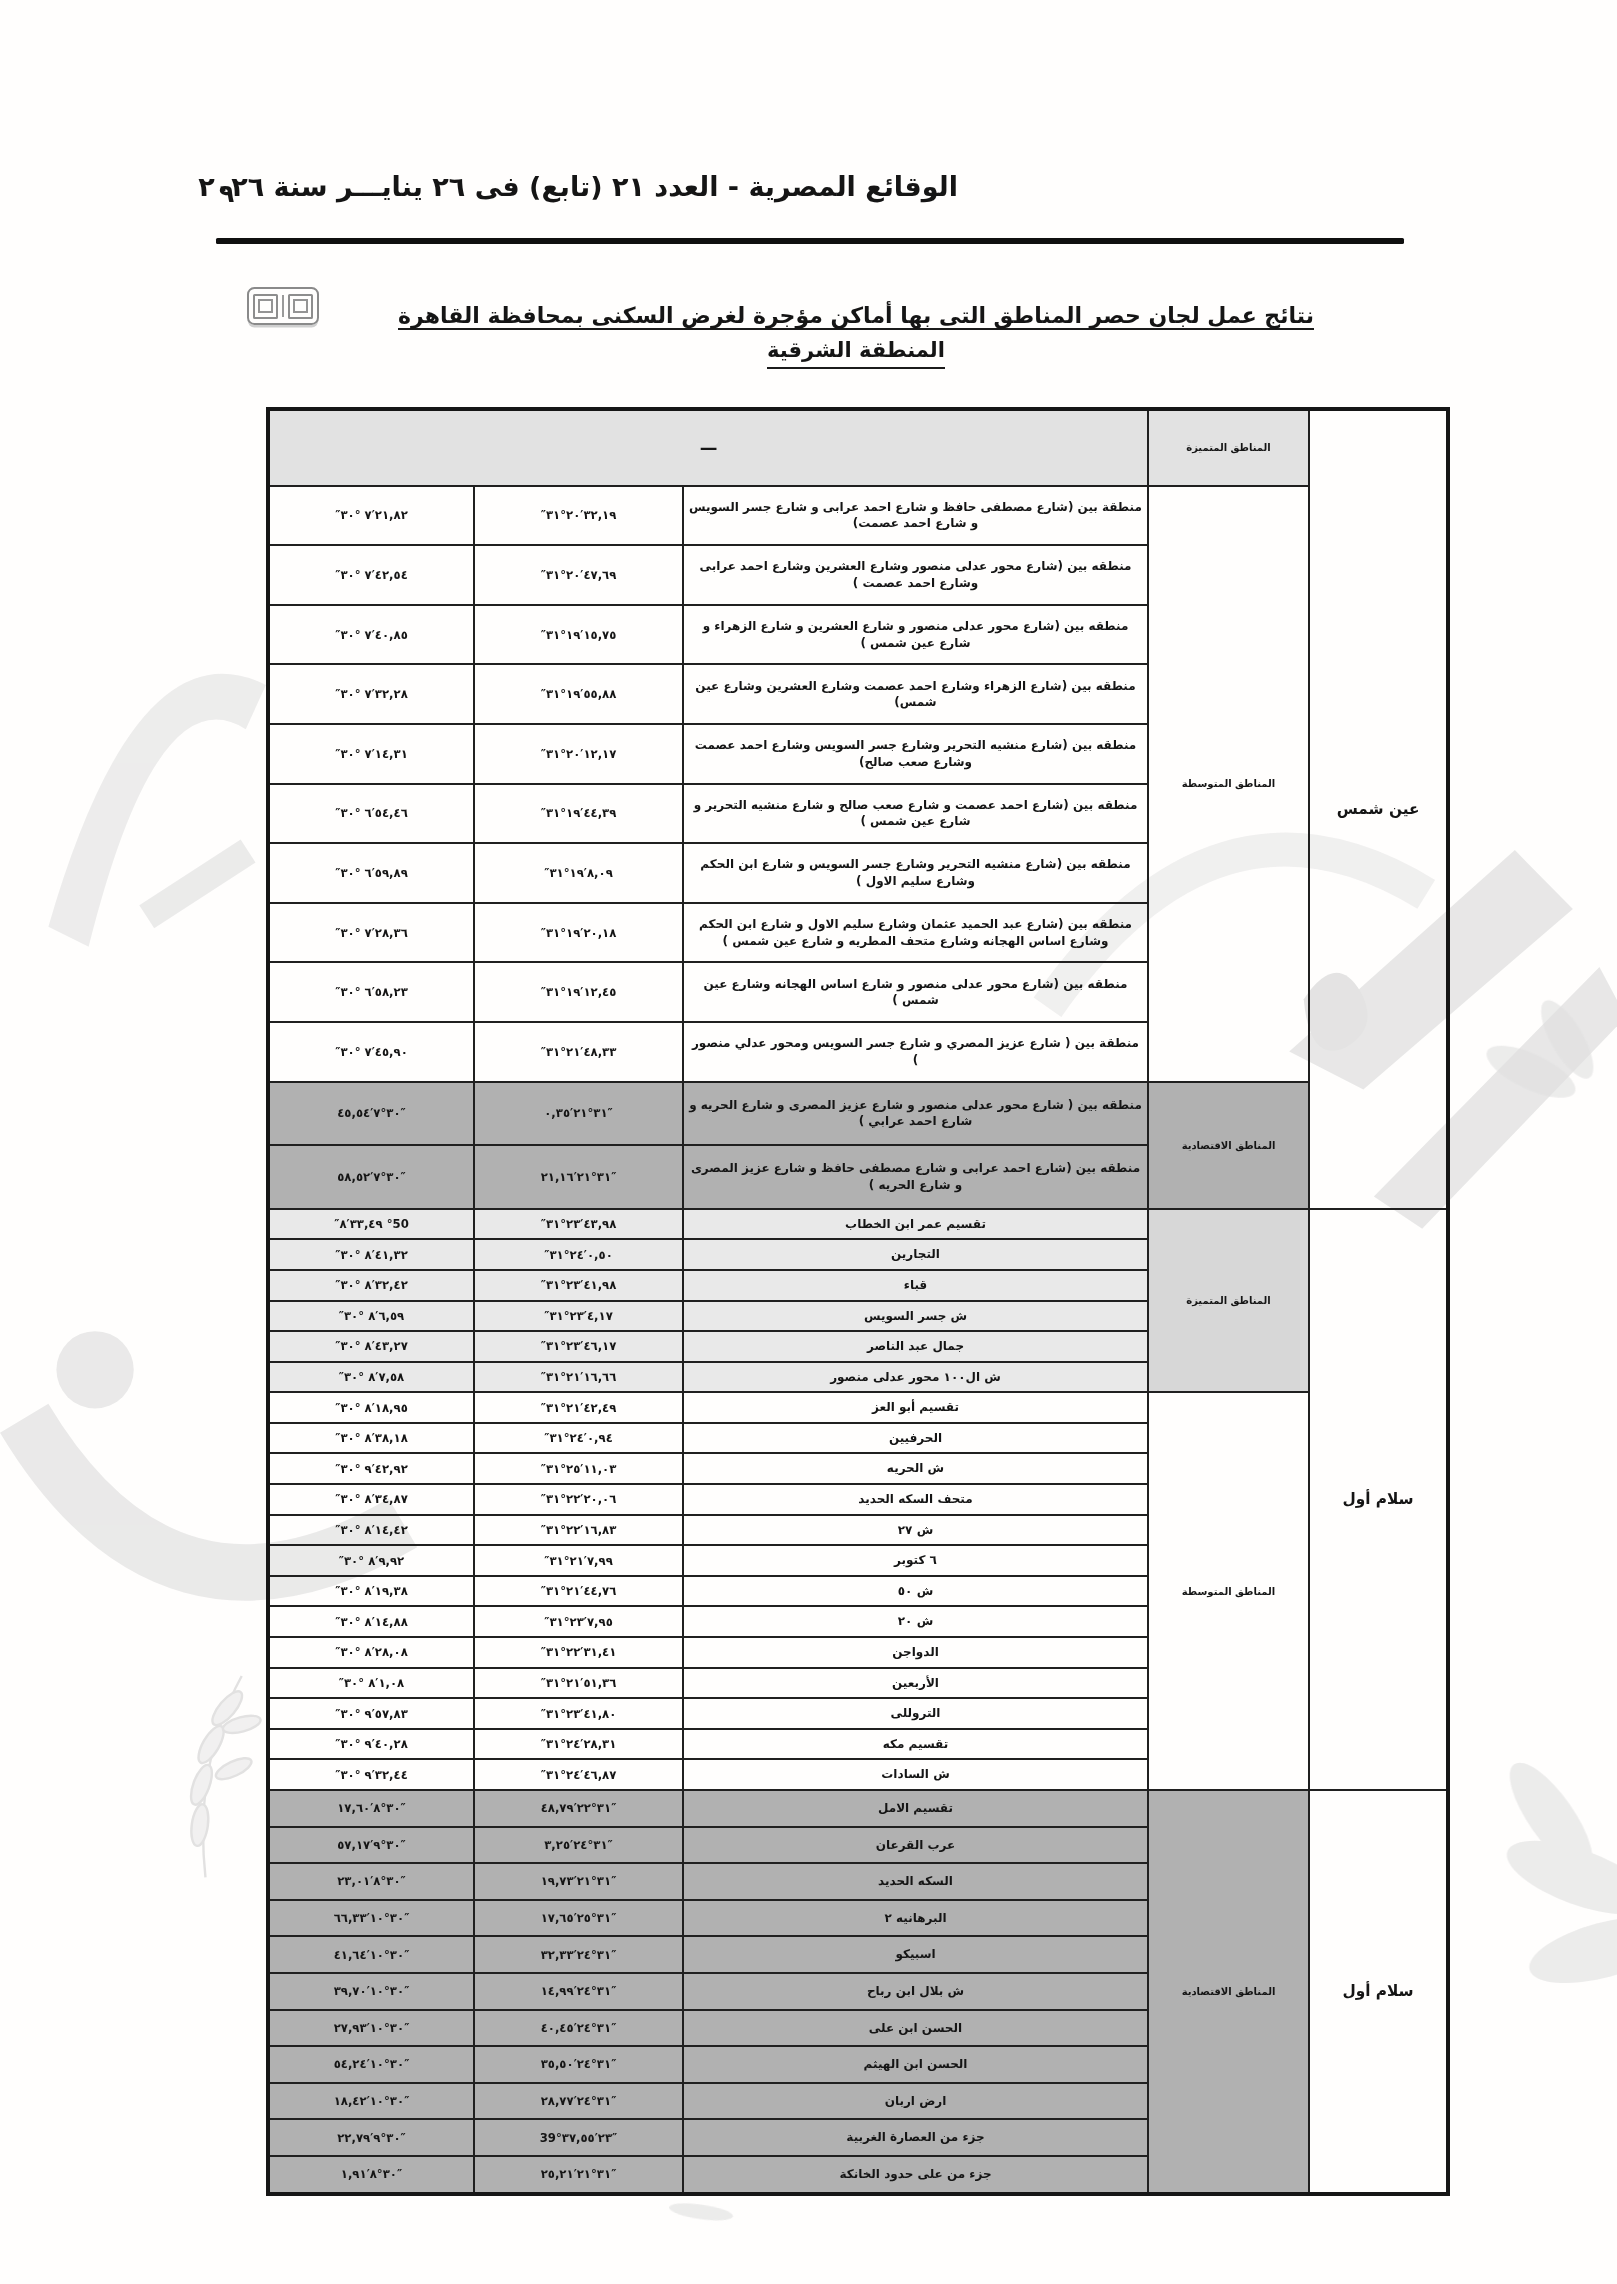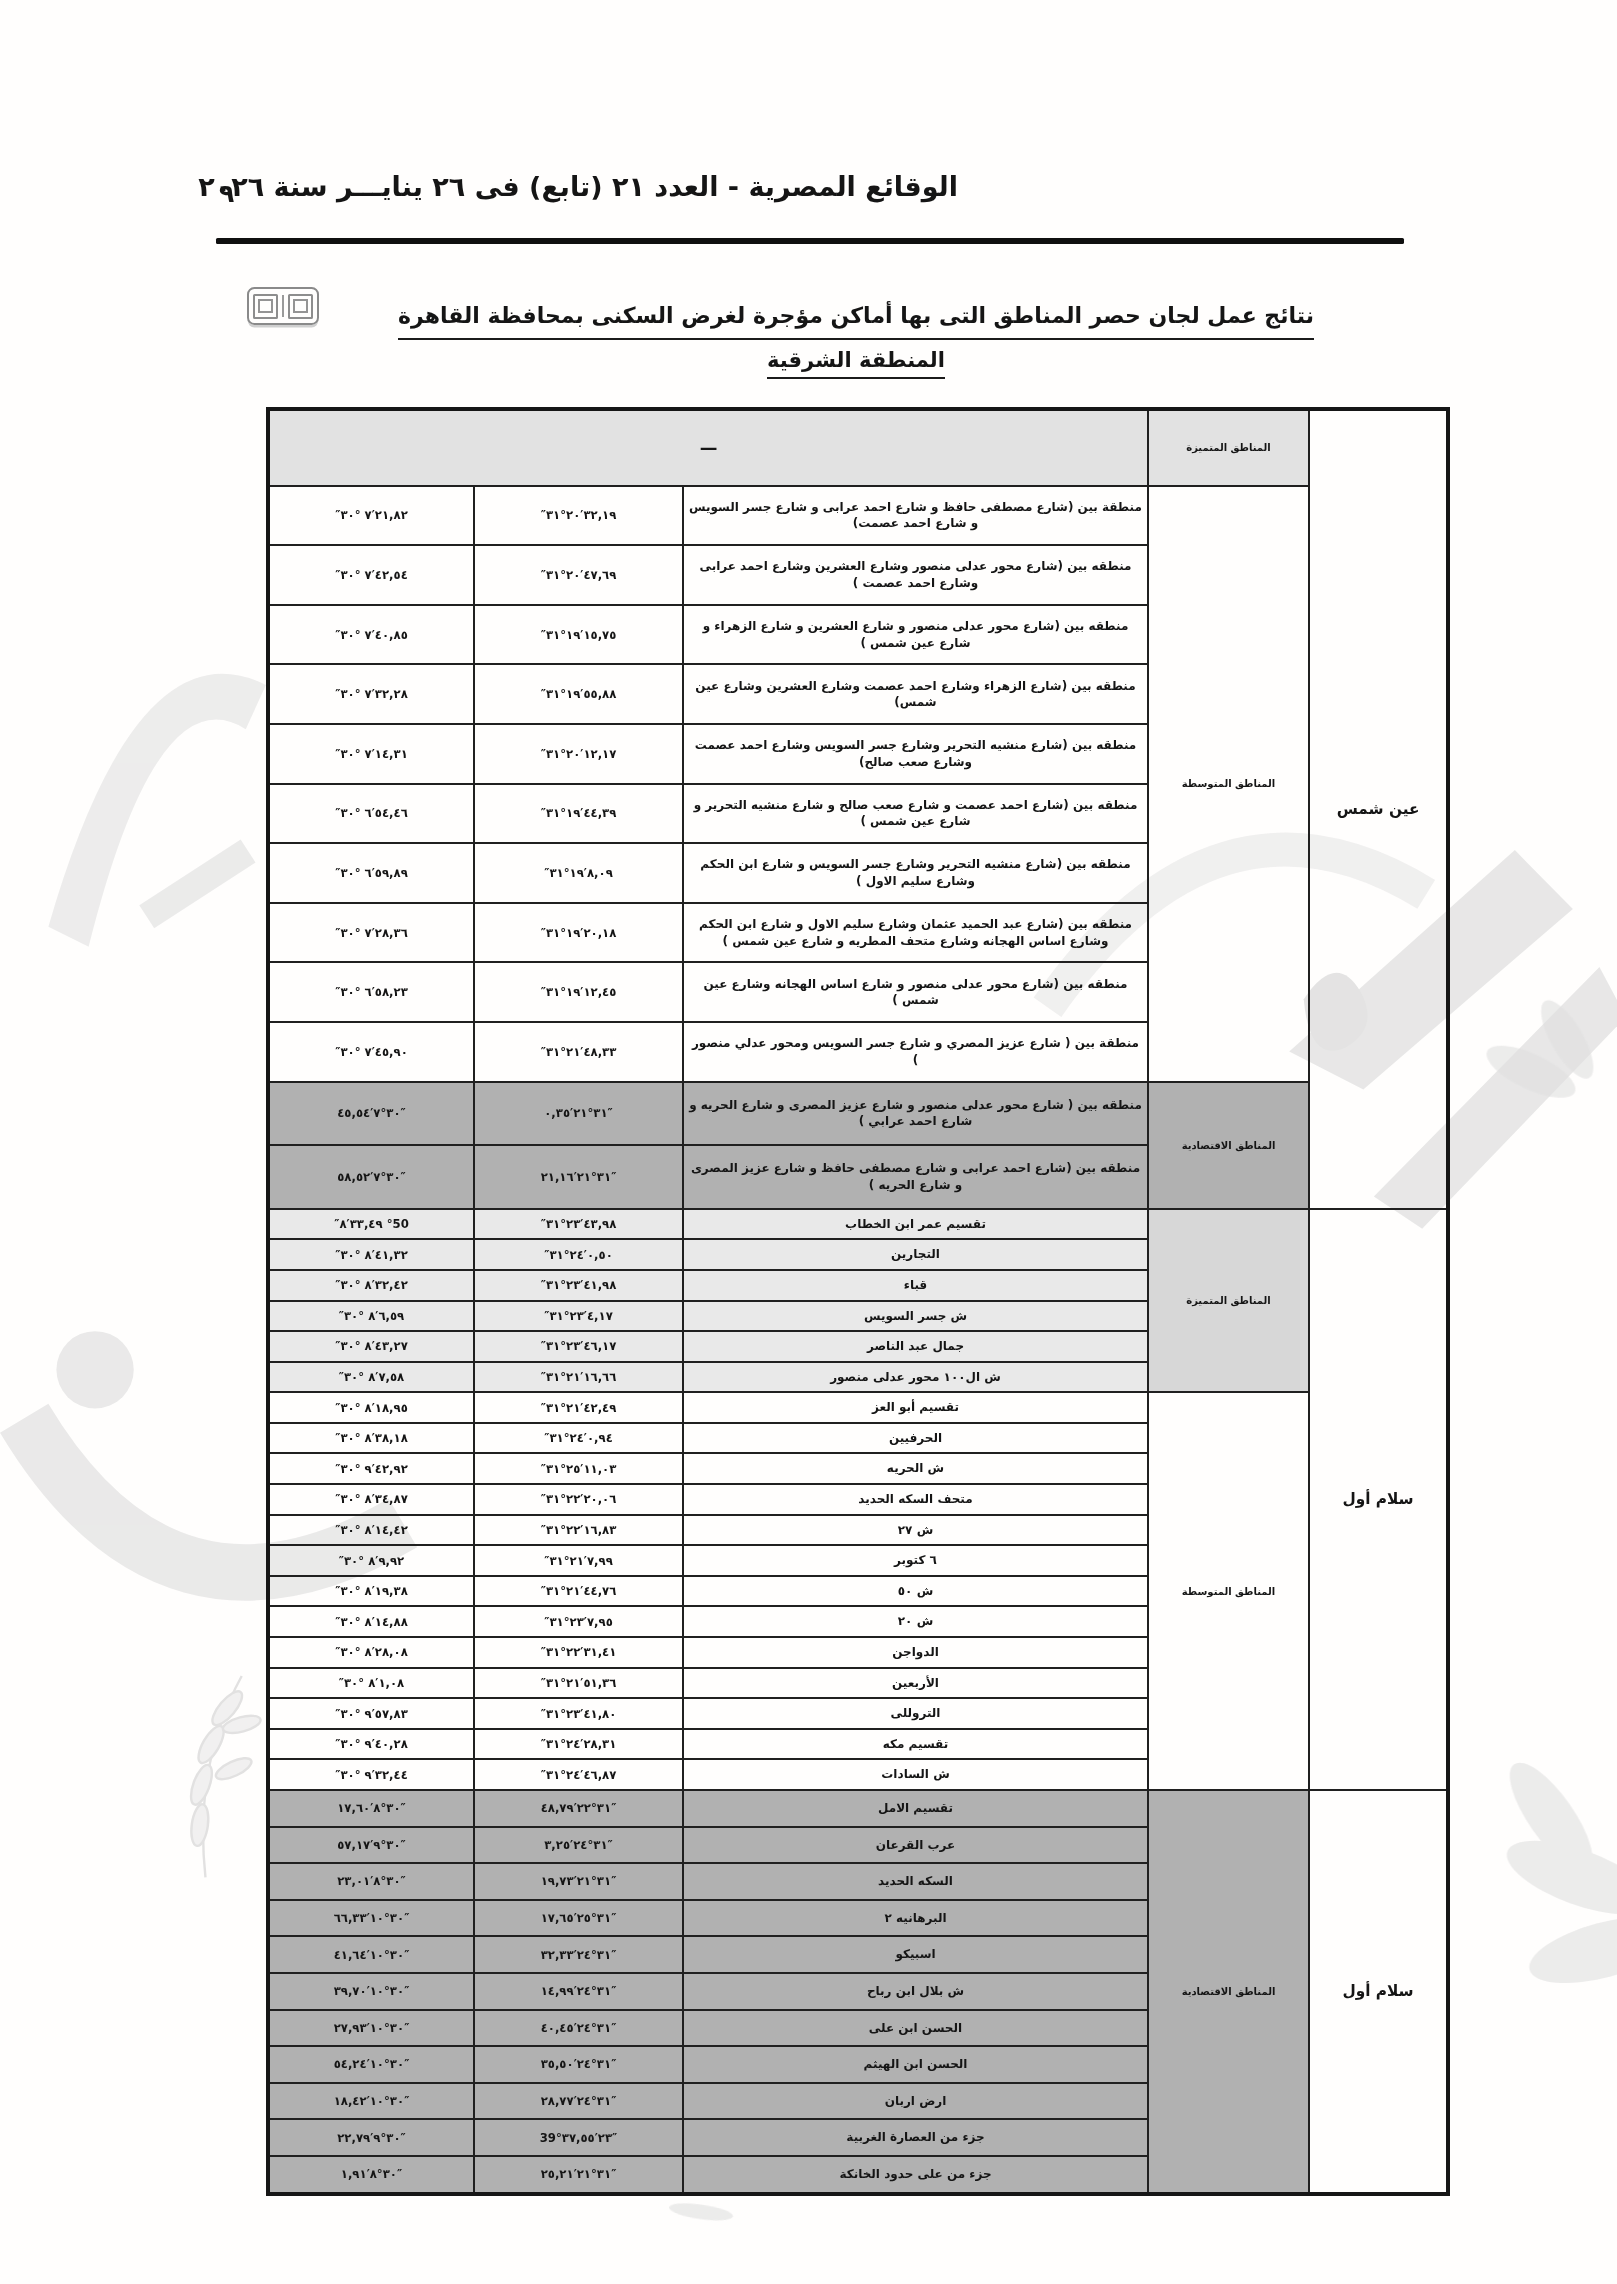--- a/index.html
+++ b/index.html
@@ -43,21 +43,21 @@
   }
   .stamp .qr::after{
     content:"";position:absolute;inset:3.2px;border:2px solid #949494;
   }
   .stamp .sep{width:2px;height:22.6px;background:#9a9a9a;}
 
   
   .titles{position:absolute;top:303px;left:266px;width:1180px;text-align:center;direction:rtl;}
   .title-1{
     display:inline-block;font-size:22px;font-weight:bold;
-    border-bottom:2.4px solid #1b1b1b;padding-bottom:10px;
+    border-bottom:2.4px solid #1b1b1b;padding-bottom:0;
   }
   .title-2{
     display:inline-block;margin-top:8px;font-size:21px;font-weight:bold;
     border-bottom:2.4px solid #1b1b1b;padding-bottom:5px;
   }
 
   
   .tbl-wrap{position:absolute;top:407px;left:266px;}
   table.survey{
     border-collapse:collapse;table-layout:fixed;direction:rtl;

